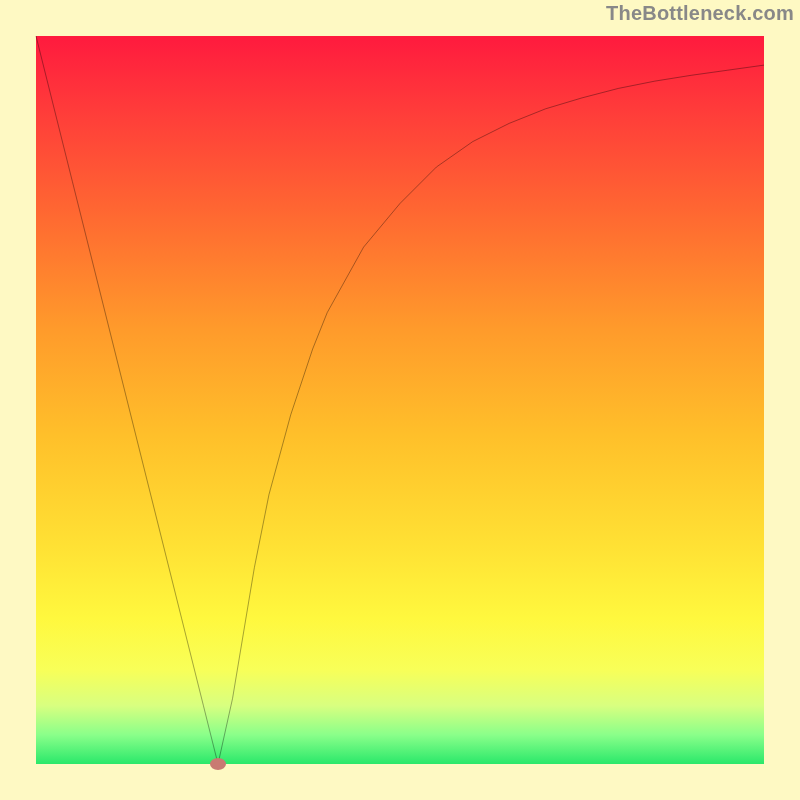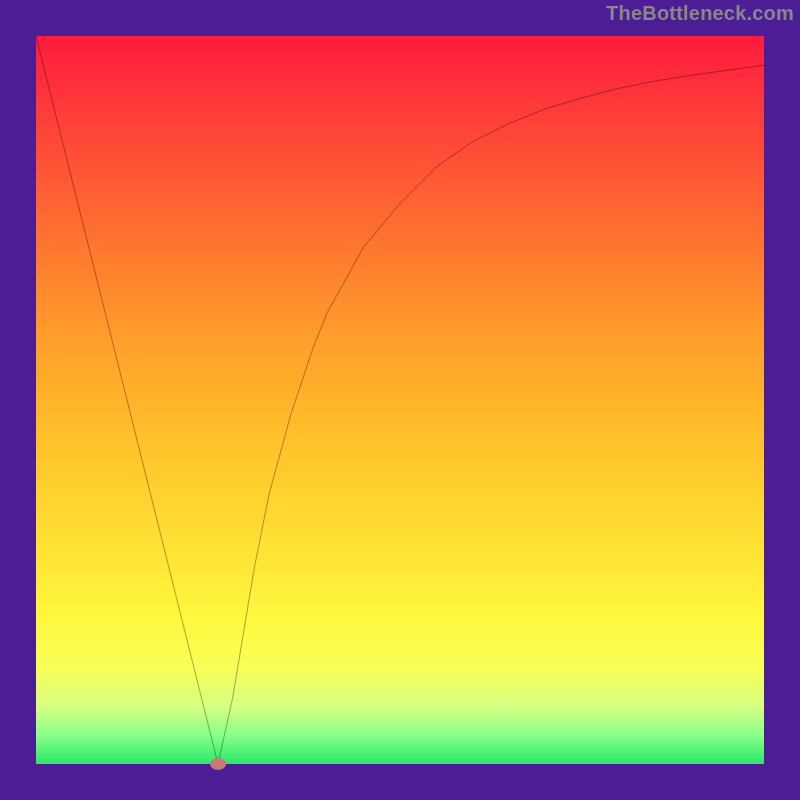--- a/index.html
+++ b/index.html
@@ -8,21 +8,21 @@
     width: 800px;
     height: 800px;
     background: #000;
     font-family: Arial, Helvetica, sans-serif;
     overflow: hidden;
   }
   .frame {
     position: relative;
     width: 800px;
     height: 800px;
-    background: #4c1d95;
+    background: #fef9c3;
   }
   .plot {
     position: absolute;
     left: 36px;
     top: 36px;
     width: 728px;
     height: 728px;
     background: linear-gradient(to bottom,
       #ff1a3e 0%,
       #ff3b3a 10%,

